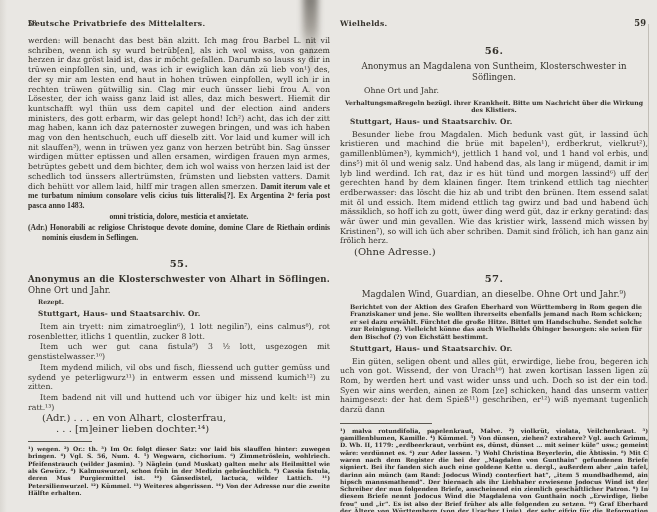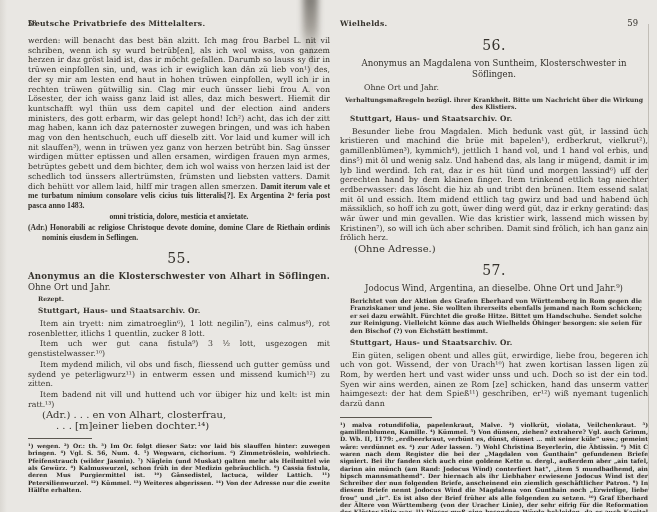--- a/index.html
+++ b/index.html
@@ -4,29 +4,29 @@
 <style>
   html,body{margin:0;padding:0;}
   #scan{position:relative;width:657px;height:512px;background:#e9e7e3;overflow:hidden;
         font-family:"DejaVu Serif",serif;color:#34312b;}
   .page{position:absolute;top:18px;}
   #page-left{left:28px;width:302px;}
   #page-right{left:340px;width:308px;}
   .pg-header{position:relative;height:11px;margin-bottom:7px;font-size:7.6px;line-height:11px;}
   .pg-num{position:absolute;top:0;font-size:8.4px;}
   #page-left .pg-num{left:0;font-family:Liberation Serif, serif;}
-  #page-right .pg-num{right:10px;}
+  #page-right .pg-num{right:2px;font-weight:bold;}
   .run-title{font-weight:bold;letter-spacing:.3px;}
   .bt{font-size:7.8px;line-height:9.7px;text-align:justify;margin:0;}
   .ind{text-indent:12px;}
   .antiqua{font-family:"Liberation Serif",serif;font-weight:bold;}
   .sig{font-family:"Liberation Serif",serif;font-weight:bold;font-size:7.6px;line-height:9.6px;text-align:center;margin:1px 0 0 0;}
   .address{font-family:"Liberation Serif",serif;font-weight:bold;font-size:7.6px;line-height:9.6px;
            text-align:justify;margin:2px 0 0 0;padding-left:14px;text-indent:-14px;}
-  .lnum{font-size:14px;font-weight:normal;text-align:center;margin:8px 0 5px 0;letter-spacing:.4px;}
+  .lnum{font-size:10px;font-weight:bold;text-align:center;margin:16px 0 5px 0;letter-spacing:.4px;}
   .lhead{font-size:8.6px;line-height:11px;text-align:justify;margin:0 0 2px 0;}
   .lhead .ttl{font-weight:bold;letter-spacing:.2px;}
   .lhead-center{font-size:8.6px;line-height:11px;text-align:center;margin:0 0 3px 0;}
   .subtitle{font-size:7.8px;line-height:9.5px;margin:0 0 3px 24px;}
   .rg{font-size:6.2px;line-height:7.6px;font-weight:bold;text-align:justify;margin:2px 6px 3px 10px;}
   .rg-one{text-align:center;margin:2px 0 3px 0;}
   .archive{font-size:7.3px;line-height:9px;margin:0 0 4px 10px;font-weight:bold;letter-spacing:.2px;}
   .item{margin:0 0 1px 0;}
   .adr-sm{font-size:10px;line-height:9.4px;margin:1px 0 0 14px;}
   .adr-sm2{margin-left:28px;}
@@ -90,21 +90,21 @@
     <div class="lnum">56.</div>
     <div class="lhead-center"><span class="ttl">Anonymus an Magdalena von Suntheim, Klosterschwester in Söflingen.</span></div>
     <div class="subtitle">Ohne Ort und Jahr.</div>
     <div class="rg rg-one">Verhaltungsmaßregeln bezügl. ihrer Krankheit. Bitte um Nachricht über die Wirkung des Klistiers.</div>
     <div class="archive">Stuttgart, Haus- und Staatsarchiv. Or.</div>
 
     <p class="bt ind">Besunder liebe frou Magdalen. Mich bedunk vast güt, ir lassind üch kristieren und machind die brüe mit bapelen¹), erdberkrut, vielkrut²), gamillenblümen³), kymmich⁴), jettlich 1 hand vol, und 1 hand vol erbis, und dins⁵) mit öl und wenig salz. Und habend das, als lang ir mügend, damit ir im lyb lind werdind. Ich rat, daz ir es hüt tünd und morgen lassind⁶) uff der gerechten hand by dem klainen finger. Item trinkend ettlich tag niechter erdberwasser: das löscht die hiz ab und tribt den brünen. Item essend salat mit öl und essich. Item midend ettlich tag gwirz und bad und habend üch mässiklich, so hoff ich zu gott, üwer ding werd güt, daz ir erkny geratind: das wär üwer und min gevallen. Wie das kristier wirk, lassend mich wissen by Kristinen⁷), so will ich üch aber schriben. Damit sind frölich, ich han ganz ain frölich herz.</p>
     <div class="adr-sm">(Ohne Adresse.)</div>
 
     <div class="lnum">57.</div>
-    <div class="lhead-center"><span class="ttl">Jodocus Wind, Argentina, an dieselbe.</span><span> Ohne Ort und Jahr.⁹)</span></div>
+    <div class="lhead-center"><span class="ttl">Magdalen Wind, Guardian, an dieselbe.</span><span> Ohne Ort und Jahr.⁹)</span></div>
     <div class="rg">Berichtet von der Aktion des Grafen Eberhard von Württemberg in Rom gegen die Franziskaner und jene. Sie wollten ihrerseits ebenfalls jemand nach Rom schicken; er sei dazu erwählt. Fürchtet die große Hitze. Bittet um Handschuhe. Sendet solche zur Reinigung. Vielleicht könne das auch Wielhelds Öhinger besorgen: sie seien für den Bischof (?) von Eichstätt bestimmt.</div>
     <div class="archive">Stuttgart, Haus- und Staatsarchiv. Or.</div>
 
     <p class="bt ind">Ein güten, seligen obent und alles güt, erwirdige, liebe frou, begeren ich uch von got. Wissend, der von Urach¹⁰) hat zwen kortisan lassen ligen zü Rom, by werden hert und vast wider unss und uch. Doch so ist der ein tod. Syen wir ains werden, ainen ze Rom [ze] schicken, hand das unserm vatter haimgesezt: der hat dem Spieß¹¹) geschriben, er¹²) wiß nyemant tugenlich darzü dann</p>
 
     <hr class="footrule rule-r">
     <p class="fn">¹) malva rotundifolia, papelenkraut, Malve. ²) violkrüt, violata, Veilchenkraut. ³) gamillenblumen, Kamille. ⁴) Kümmel. ⁵) Von dünsen, ziehen? extrahere? Vgl. auch Grimm, D. Wb. II, 1179: „erdbeerkraut, verbünt es, dünst, dünset ... mit seiner küle” usw.; gemeint wäre: verdünnet es. ⁶) zur Ader lassen. ⁷) Wohl Christina Beyerlerin, die Äbtissin. ⁸) Mit C waren nach dem Register die bei der „Magdalen von Gunthain” gefundenen Briefe signiert. Bei ihr fanden sich auch eine goldene Kette u. dergl., außerdem aber „ain tafel, darinn ain münch (am Rand: Jodocus Wind) conterfiert hat”, „item 5 mundbadhemd, ain hipsch mannsmathemd”. Der hiernach als ihr Liebhaber erwiesene Jodocus Wind ist der Schreiber der nun folgenden Briefe, anscheinend ein ziemlich geschäftlicher Patron. ⁹) In diesem Briefe nennt Jodocus Wind die Magdalena von Gunthain noch „Erwirdige, liebe frou” und „ir”. Es ist also der Brief früher als alle folgenden zu setzen. ¹⁰) Graf Eberhard der Ältere von Württemberg (von der Uracher Linie), der sehr eifrig für die Reformation der Klöster tätig war. ¹¹) Dieser muß eine besondere Würde bekleiden, da er auch Kapitel hält. Vgl. Brief Nr. 41. ¹²) Or.: es.</p>
   </div>
 
 </div>

